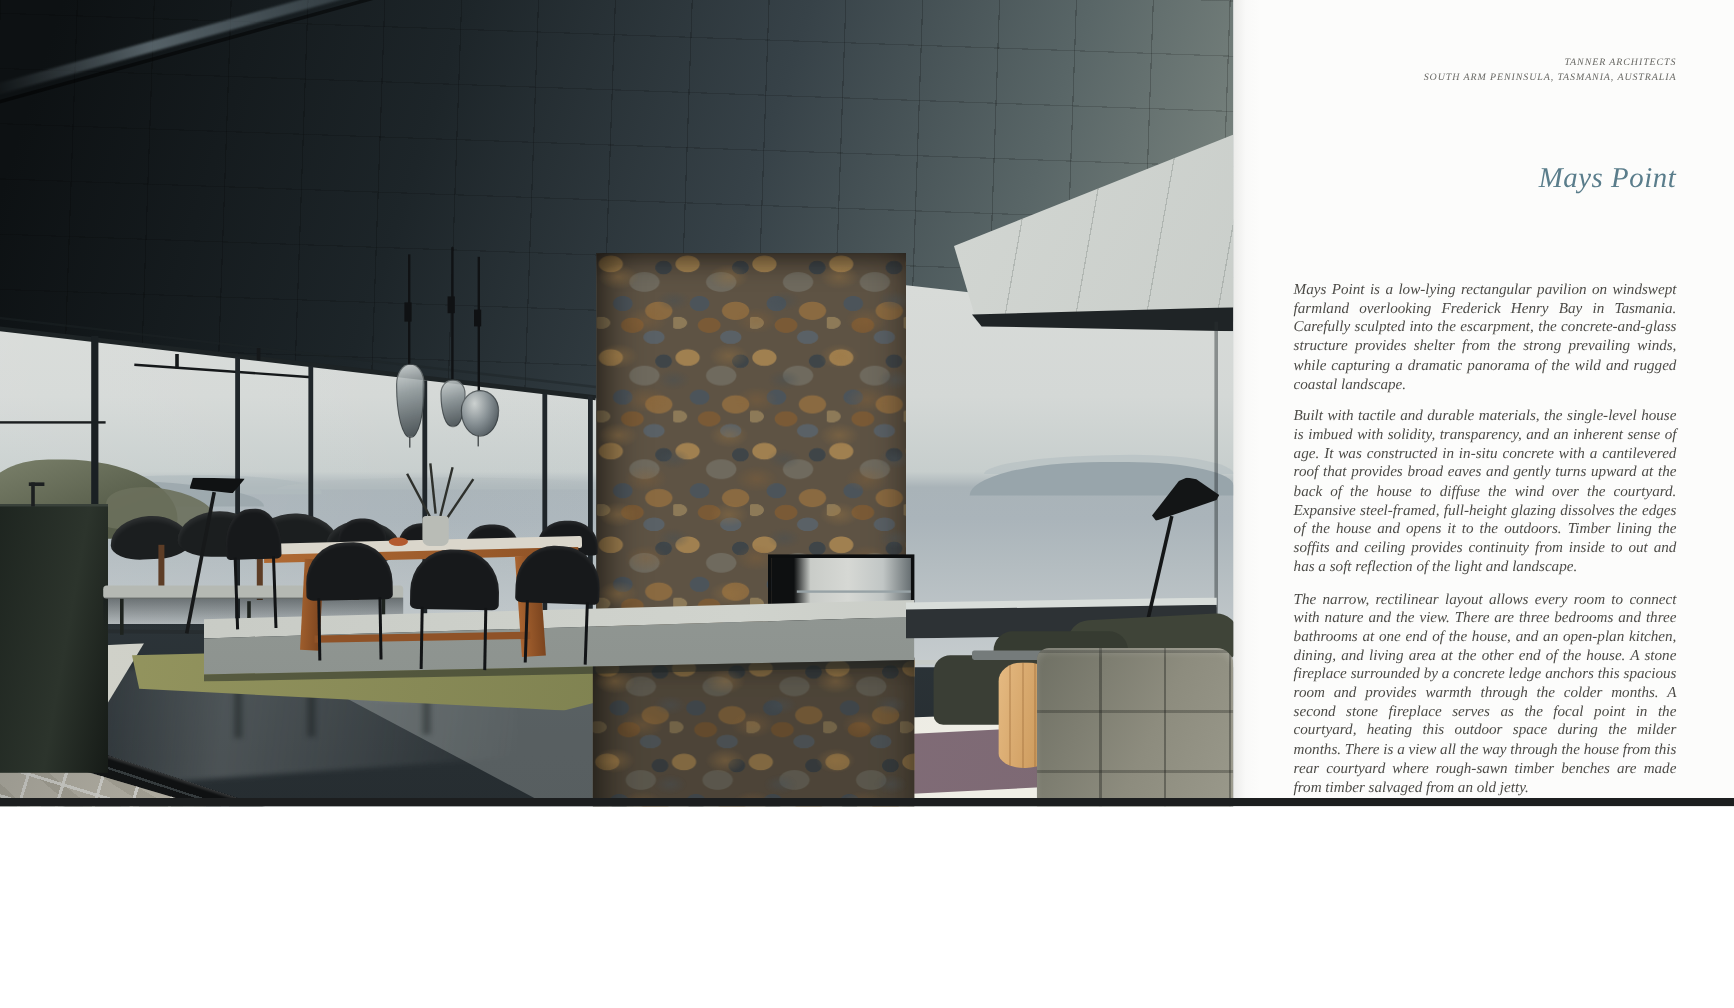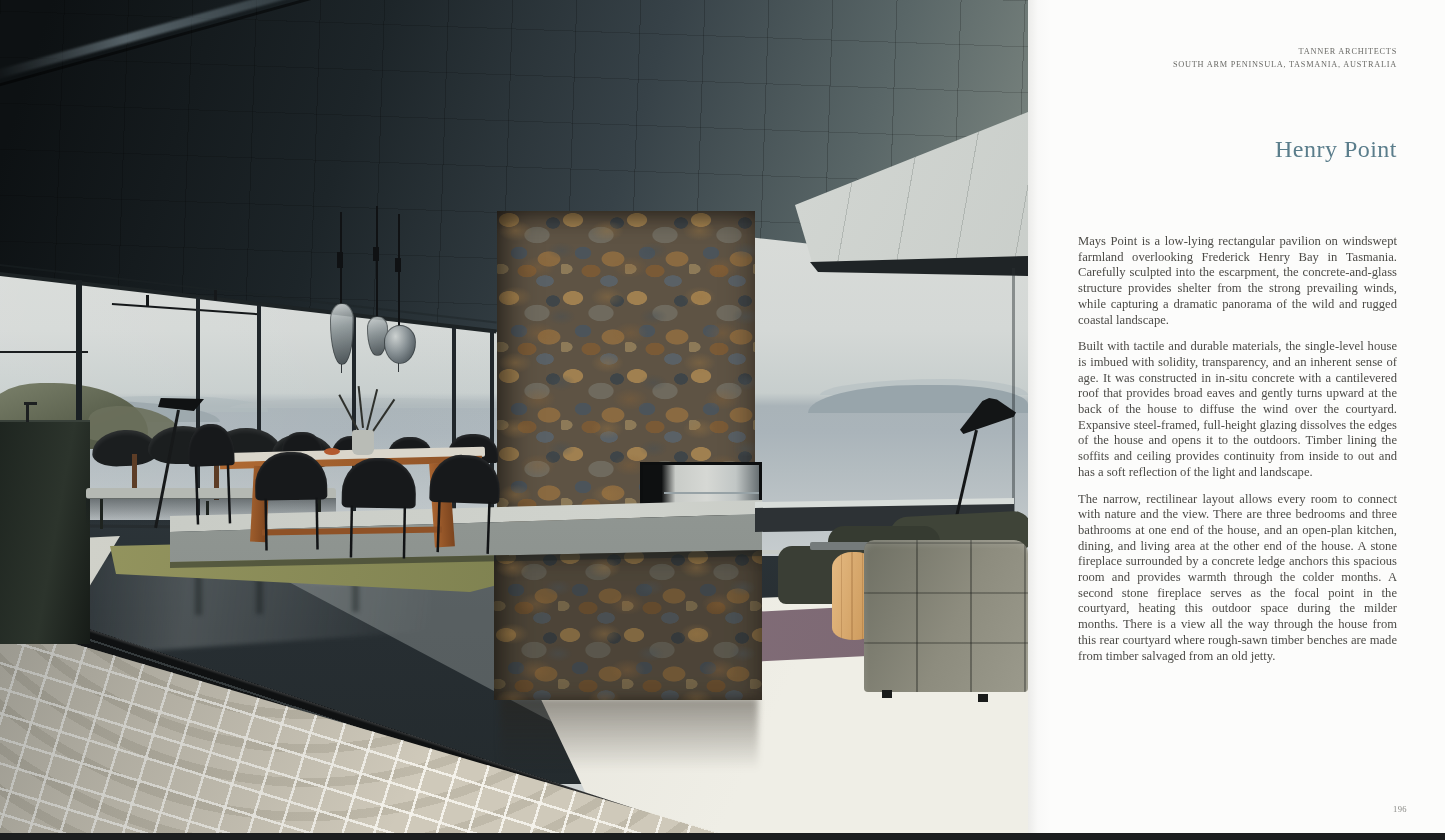--- a/index.html
+++ b/index.html
@@ -1,16 +1,16 @@
 <!DOCTYPE html>
 <html><head>
 <meta charset="utf-8">
 <style>
   html,body{margin:0;padding:0;background:#ffffff;}
-  .spread{position:relative;width:1445px;height:840px;overflow:hidden;background:#fcfcfb;font-family:"Liberation Serif",serif;}
+  .spread{position:relative;width:1445px;height:672px;overflow:hidden;background:#fcfcfb;font-family:"Liberation Serif",serif;font-style:italic;}
   .abs{position:absolute;}
   .full{position:absolute;left:0;top:0;width:1028px;height:840px;}
 
   
   .photo{position:absolute;left:0;top:0;width:1028px;height:840px;overflow:hidden;background:#cfd4d2;}
 
   
   .sky{background:linear-gradient(#b6bcbe 0px,#cbd0ce 120px,#d8dbd8 240px,#d4d8d6 330px,#c7cecd 393px,#a9b3b8 406px,#aab4ba 432px,#b3bcc0 470px,#bec5c8 515px,#c7cdcf 560px,#cdd2d2 620px);}
   .hills-far-left{left:18px;top:396px;width:250px;height:16px;background:#aeb8bb;border-radius:60% 40% 0 0/100% 90% 0 0;opacity:.75;}
   .hills-left{left:-20px;top:400px;width:240px;height:22px;background:#97a3a9;border-radius:40% 60% 0 0/90% 100% 0 0;opacity:.9;}
@@ -276,21 +276,21 @@
       <div class="abs sr-leg" style="left:110px;top:190px;"></div>
       <div class="abs sr-leg" style="left:206px;top:194px;"></div>
     </div>
   </div>
 
   <div class="page">
     <div class="credits">
       <div>TANNER ARCHITECTS</div>
       <div>SOUTH ARM PENINSULA, TASMANIA, AUSTRALIA</div>
     </div>
-    <h1 class="page-title">Henry Point</h1>
+    <h1 class="page-title">Mays Point</h1>
     <div class="body-text">
       <p>Mays Point is a low-lying rectangular pavilion on windswept farmland overlooking Frederick Henry Bay in Tasmania. Carefully sculpted into the escarpment, the concrete-and-glass structure provides shelter from the strong prevailing winds, while capturing a dramatic panorama of the wild and rugged coastal landscape.</p>
       <p>Built with tactile and durable materials, the single-level house is imbued with solidity, transparency, and an inherent sense of age. It was constructed in in-situ concrete with a cantilevered roof that provides broad eaves and gently turns upward at the back of the house to diffuse the wind over the courtyard. Expansive steel-framed, full-height glazing dissolves the edges of the house and opens it to the outdoors. Timber lining the soffits and ceiling provides continuity from inside to out and has a soft reflection of the light and landscape.</p>
       <p>The narrow, rectilinear layout allows every room to connect with nature and the view. There are three bedrooms and three bathrooms at one end of the house, and an open-plan kitchen, dining, and living area at the other end of the house. A stone fireplace surrounded by a concrete ledge anchors this spacious room and provides warmth through the colder months. A second stone fireplace serves as the focal point in the courtyard, heating this outdoor space during the milder months. There is a view all the way through the house from this rear courtyard where rough-sawn timber benches are made from timber salvaged from an old jetty.</p>
     </div>
     <div class="folio">196</div>
   </div>
 
   <div class="bottom-edge"></div>
 </div>

